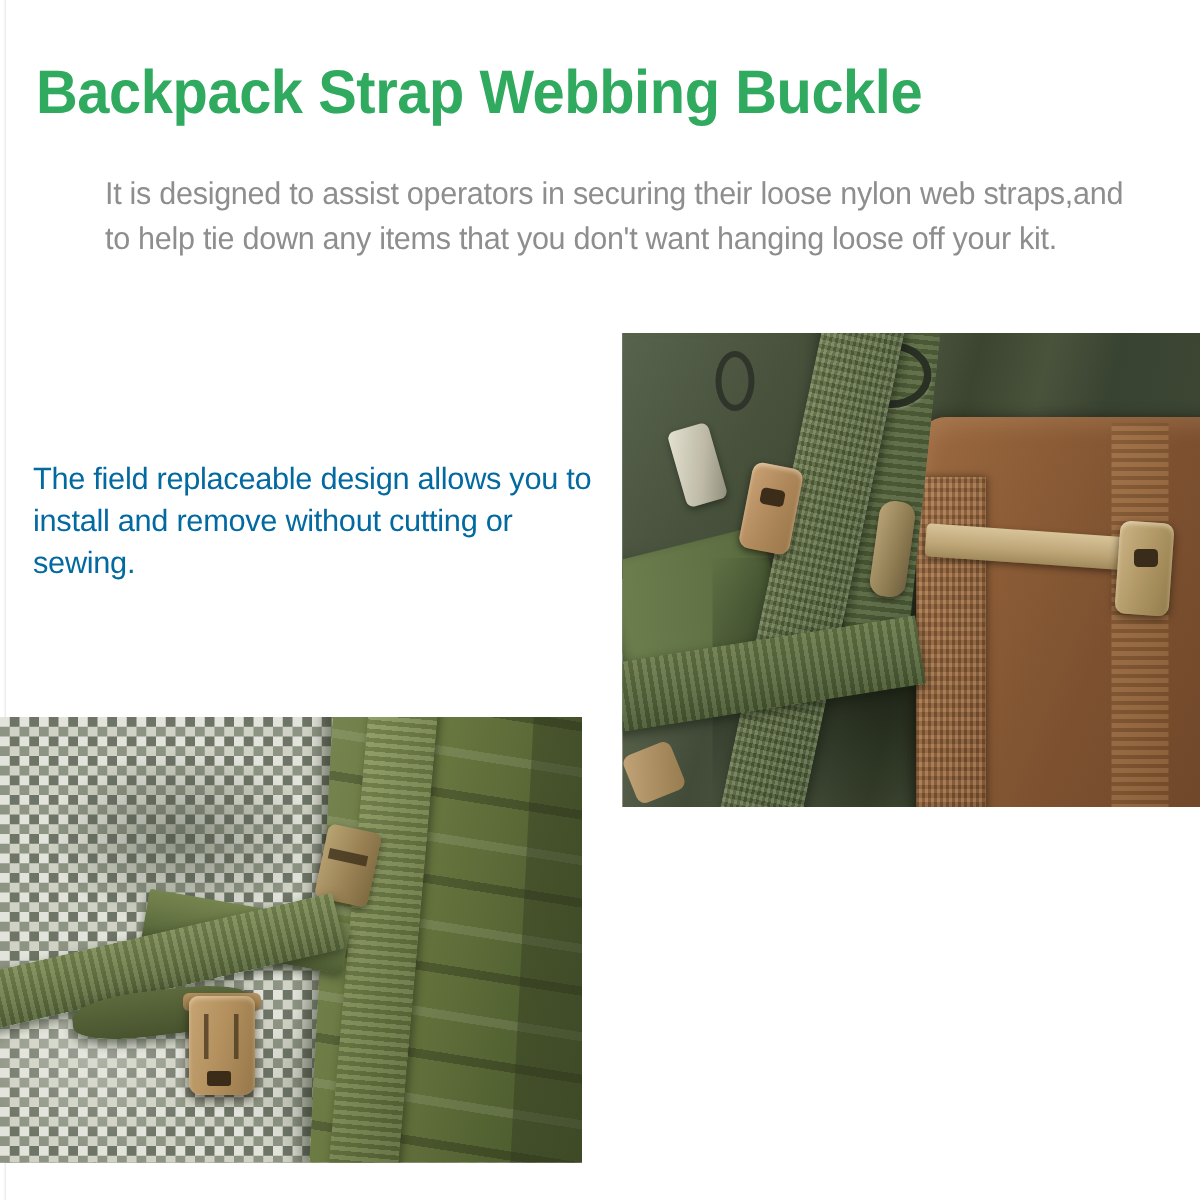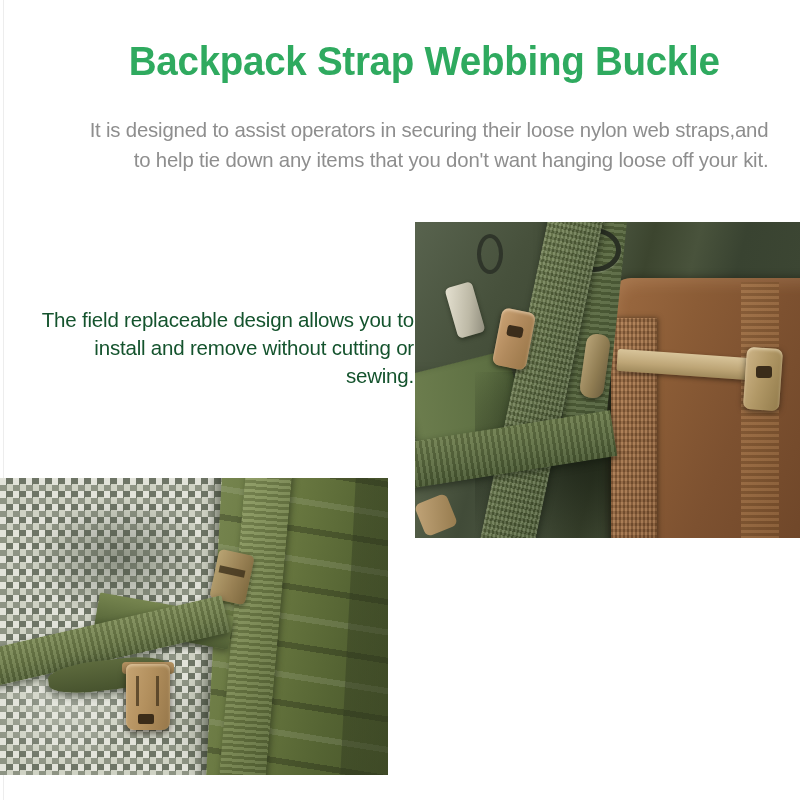--- a/index.html
+++ b/index.html
@@ -11,21 +11,20 @@
     background: #ffffff;
     font-family: "Liberation Sans", "DejaVu Sans", sans-serif;
   }
 
   #page {
     position: relative;
     width: 800px;
     height: 800px;
     background: #ffffff;
     overflow: hidden;
-    text-align: right;
   }
 
   
   #left-rule {
     position: absolute;
     left: 3px; top: 0;
     width: 1px; height: 800px;
     background: #ededed;
   }
 
@@ -57,21 +56,21 @@
     letter-spacing: -0.2px;
     transform: scaleX(0.97);
     transform-origin: left top;
   }
 
   
   .body-text {
     position: absolute;
     font-size: 20.5px;
     line-height: 28px;
-    color: #14532d;
+    color: #0369a1;
     letter-spacing: -0.2px;
   }
   #text-field-replaceable {
     left: 22px;
     top: 306px;
     width: 392px;
   }
   #text-eliminate {
     left: 398px;
     top: 631px;

